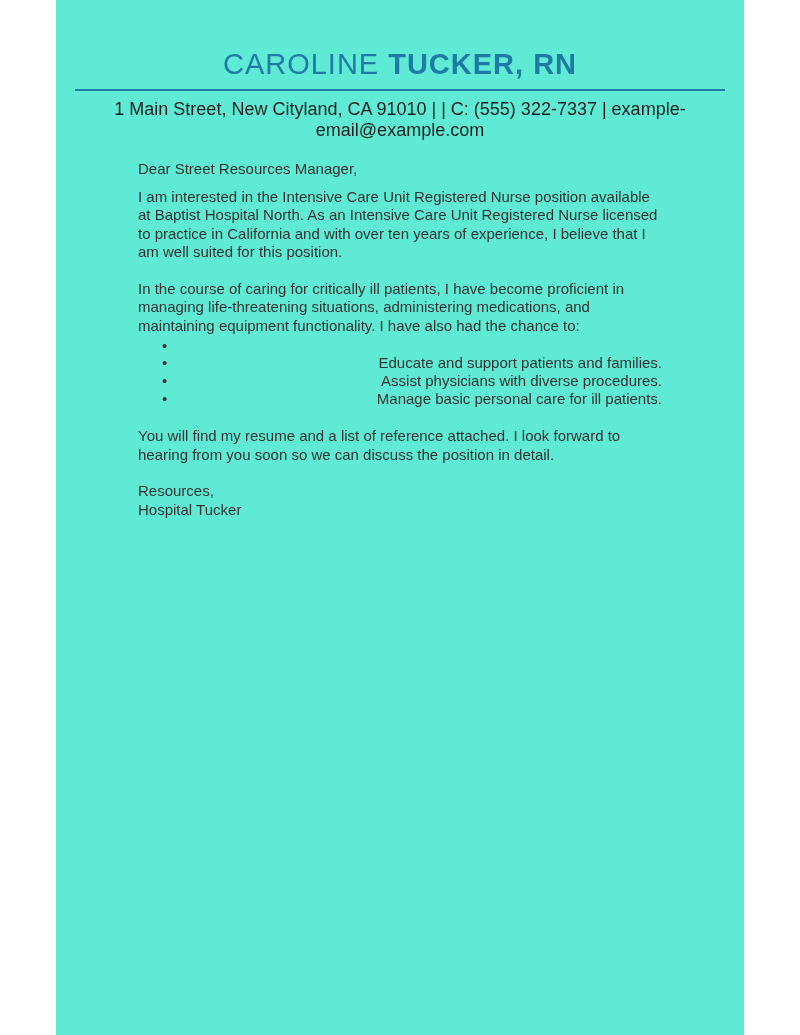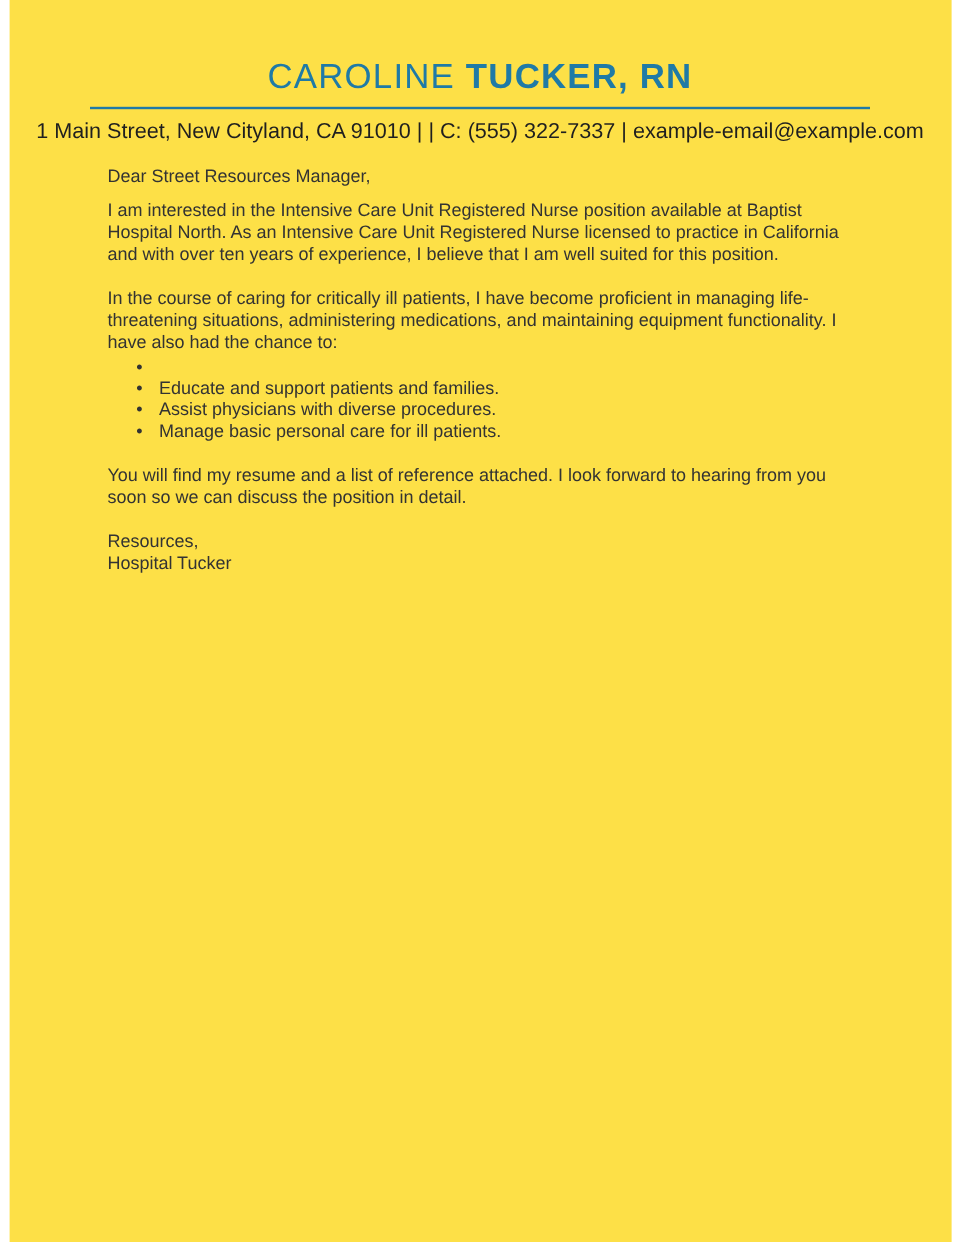--- a/index.html
+++ b/index.html
@@ -1,24 +1,24 @@
 <!DOCTYPE html>
 <html><head>
 <meta charset="utf-8">
 <style>
   * { box-sizing: border-box; margin: 0; padding: 0; }
   html, body { background: #ffffff; }
   body { font-family: "Liberation Sans", "DejaVu Sans", sans-serif; }
 
   .page {
     position: relative;
-    width: 785px;
+    width: 688px;
     height: 1035px;
     margin: 0 auto;
-    background: #fde047;
+    background: #5eead4;
     overflow: hidden;
   }
 
   
   .letter-header {
     padding-top: 48px;
     text-align: center;
   }
   .name-title {
     font-size: 29px;
@@ -59,20 +59,21 @@
     list-style: none;
     margin: 0 0 19px 0;
     padding: 0;
   }
   ul.duty-list li {
     position: relative;
     padding-left: 43px;
     line-height: 18px;
     min-height: 14px;
     color: #333333;
+    text-align: right;
   }
   ul.duty-list li::before {
     content: "\2022";
     position: absolute;
     left: 24px;
     top: 0;
     font-size: 15px;
     color: #333333;
   }
   ul.duty-list li:first-child { line-height: 12px; }

